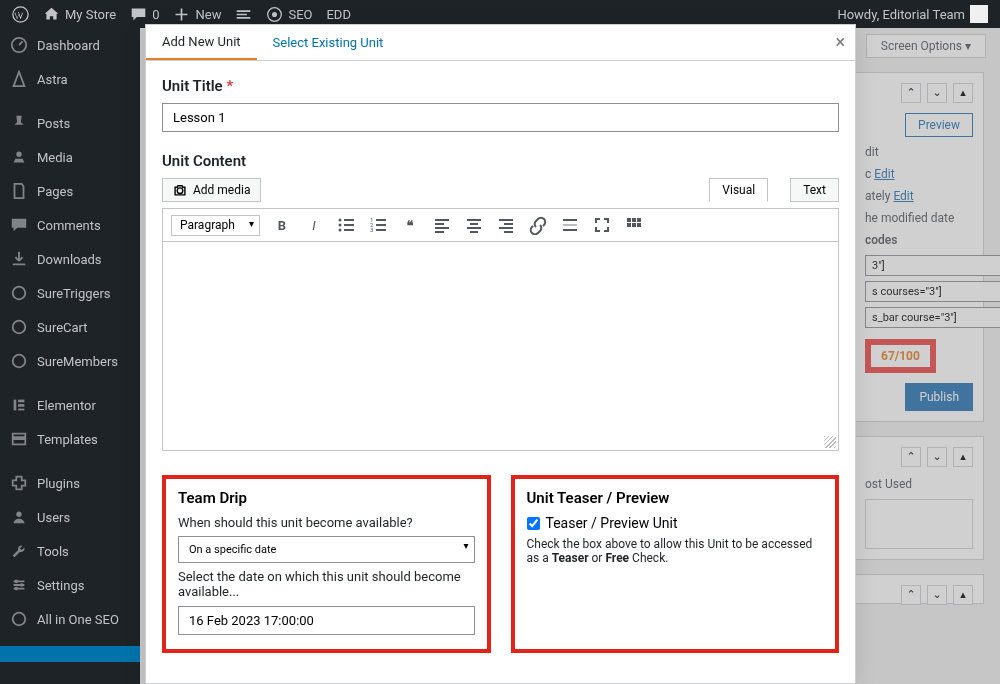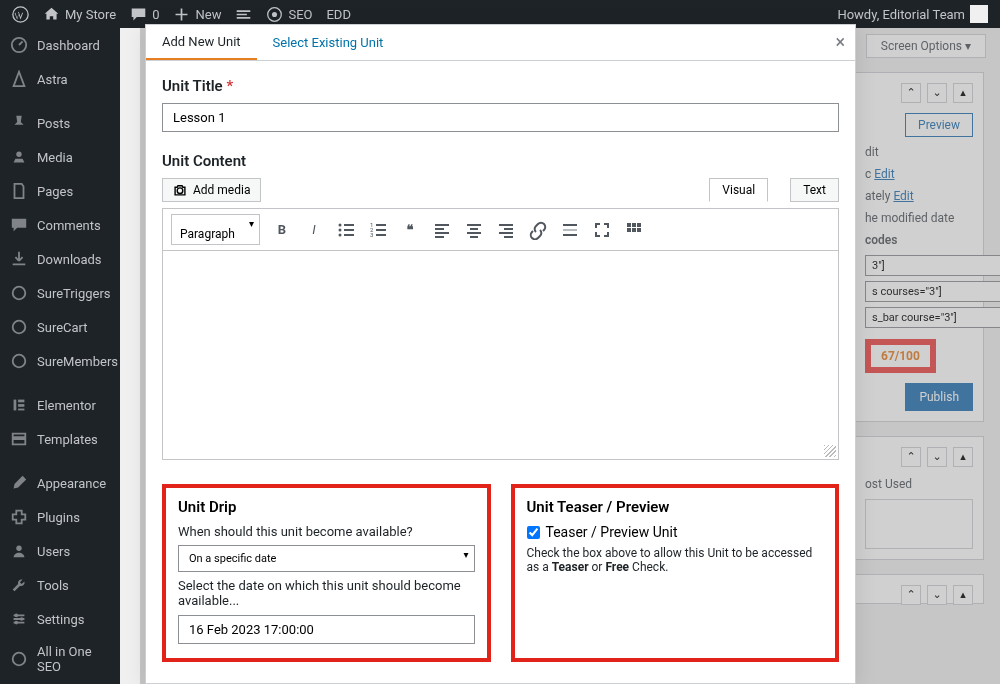--- a/index.html
+++ b/index.html
@@ -6,21 +6,21 @@
 body { background: #f0f0f1; width: 1000px; height: 684px; overflow: hidden; position: relative; }
 
 
 .adminbar { background: #1d2327; height: 28px; display: flex; align-items: center; padding: 0 12px; color: #c3c4c7; font-size: 13px; justify-content: space-between; }
 .adminbar-left, .adminbar-right { display: flex; align-items: center; gap: 14px; }
 .adminbar-item { display: flex; align-items: center; gap: 5px; cursor: pointer; color: #c3c4c7; }
 .adminbar .wp-icon { width: 17px; height: 17px; }
 .avatar-box { width: 18px; height: 18px; background: #f0f0f1; display: inline-block; }
 
 
-.admin-sidebar { position: absolute; left: 0; top: 28px; bottom: 0; width: 120px; background: #1d2327; color: #c3c4c7; font-size: 13px; overflow: hidden; }
+.admin-sidebar { position: absolute; left: 0; top: 28px; bottom: 0; width: 140px; background: #1d2327; color: #c3c4c7; font-size: 13px; overflow: hidden; }
 .admin-sidebar .menu-item { display: flex; align-items: center; gap: 9px; padding: 8px 10px; cursor: pointer; }
 .admin-sidebar .menu-item.current { background: #0073aa; color: #fff; position: relative; }
 .admin-sidebar .menu-item.current::after { content: ""; position: absolute; right: -7px; top: 50%; transform: translateY(-50%); border: 7px solid transparent; border-right-color: #f0f0f1; }
 .admin-sidebar .menu-icon { width: 18px; height: 18px; opacity: .6; flex-shrink: 0; }
 .admin-sidebar .sep { height: 10px; }
 
 
 .main-area { position: absolute; left: 140px; right: 0; top: 28px; bottom: 0; background: #f0f0f1; }
 .right-col { position: absolute; right: 16px; top: 0; width: 130px; }
 .screen-options { position: absolute; right: 14px; top: 6px; background: #fff; border: 1px solid #ccd0d4; padding: 4px 14px; font-size: 12px; color: #50575e; cursor: pointer; }
@@ -49,21 +49,21 @@
 .field-label { font-size: 15px; font-weight: 600; color: #1d2327; margin-bottom: 8px; }
 .req { color: #d63638; }
 .text-input { width: 100%; border: 1px solid #8c8f94; padding: 6px 10px; font-size: 13px; background: #fff; }
 .section-gap { height: 20px; }
 
 .add-media-btn { border: 1px solid #c3c4c7; background: #f6f7f7; padding: 4px 10px; font-size: 12px; display: inline-flex; align-items: center; gap: 6px; cursor: pointer; }
 .editor-tabs { float: right; display: flex; }
 .editor-tab { border: 1px solid #c3c4c7; padding: 4px 12px; font-size: 12px; cursor: pointer; background: #f6f7f7; margin-left: 22px; }
 .editor-tab.active { background: #fff; border-bottom-color: #fff; }
 .toolbar { border: 1px solid #c3c4c7; border-bottom: none; background: #fff; padding: 5px 8px; display: flex; align-items: center; gap: 12px; clear: both; margin-top: 6px; }
-.format-select { border: 1px solid #c3c4c7; padding: 12px 24px 3px 8px; font-size: 12px; background: #fff; appearance: none; position: relative; }
+.format-select { border: 1px solid #c3c4c7; padding: 2px 24px 3px 8px; font-size: 12px; background: #fff; appearance: none; position: relative; }
 .select-wrap { position: relative; display: inline-block; }
 .select-wrap::after { content: "▾"; position: absolute; right: 6px; top: 4px; font-size: 10px; pointer-events: none; }
 .tb-btn { width: 20px; height: 20px; display: flex; align-items: center; justify-content: center; font-size: 13px; color: #50575e; cursor: pointer; }
 .editor-area { border: 1px solid #c3c4c7; height: 210px; background: #fff; position: relative; }
 .resize-grip { position: absolute; right: 2px; bottom: 2px; width: 12px; height: 12px; background: repeating-linear-gradient(135deg, #bbb 0, #bbb 1px, transparent 1px, transparent 3px); }
 
 .lower-row { display: flex; gap: 20px; margin-top: 24px; }
 .lower-box { flex: 1; border: 4px solid #e2231a; padding: 10px 12px 14px; }
 .lower-title { font-size: 15px; font-weight: 600; margin-bottom: 8px; }
 .lower-text { font-size: 13px; color: #1d2327; margin: 6px 0; }
@@ -202,26 +202,20 @@
         </svg></span>
       <span>Elementor</span>
     </div>
   <div class="menu-item">
       <span class="menu-icon"><svg viewBox="0 0 20 20">
           <path d="M3 4h14v4H3zm0 6h14v6H3z" fill="none" stroke="currentColor" stroke-width="2"></path>
         </svg></span>
       <span>Templates</span>
     </div>
   <div class="sep"></div>
-  <div class="menu-item">
-      <span class="menu-icon"><svg viewBox="0 0 20 20">
-          <path d="M14 2l4 4-9 9-5 1 1-5z"></path>
-        </svg></span>
-      <span>Appearance</span>
-    </div>
   <div class="menu-item">
       <span class="menu-icon"><svg viewBox="0 0 20 20">
           <path d="M7 3v4H3v6h4v4h6v-4h4V7h-4V3z" fill="none" stroke="currentColor" stroke-width="2"></path>
         </svg></span>
       <span>Plugins</span>
     </div>
   <div class="menu-item">
       <span class="menu-icon"><svg viewBox="0 0 20 20">
           <circle cx="10" cy="7" r="3"></circle>
           <path d="M4 17c0-3 3-5 6-5s6 2 6 5z"></path>
@@ -396,21 +390,21 @@
             <rect x="13" y="8" width="4" height="4"></rect>
           </svg>
         </span>
     </div>
     <div class="editor-area">
       <div class="resize-grip"></div>
     </div>
 
     <div class="lower-row">
       <div class="lower-box">
-        <div class="lower-title">Unit Drip</div>
+        <div class="lower-title">Team Drip</div>
         <div class="lower-text">When should this unit become available?</div>
         <span class="select-wrap" style="display:block"><select class="select-input"><option>On a specific date</option></select></span>
         <div class="lower-text">Select the date on which this unit should become available...</div>
         <input class="date-input" value="16 Feb 2023 17:00:00" style="">
       </div>
       <div class="lower-box">
         <div class="lower-title">Unit Teaser / Preview</div>
         <label class="teaser-row">
           <input type="checkbox" class="teaser-check" checked="" style="">
           <span>Teaser / Preview Unit</span>

